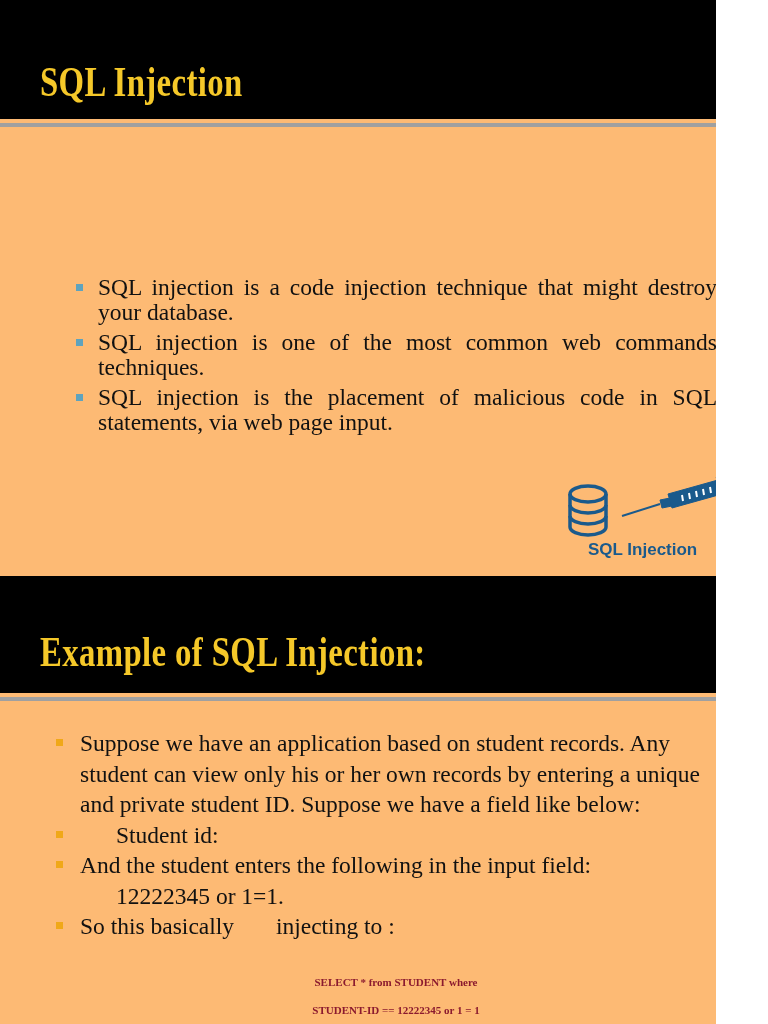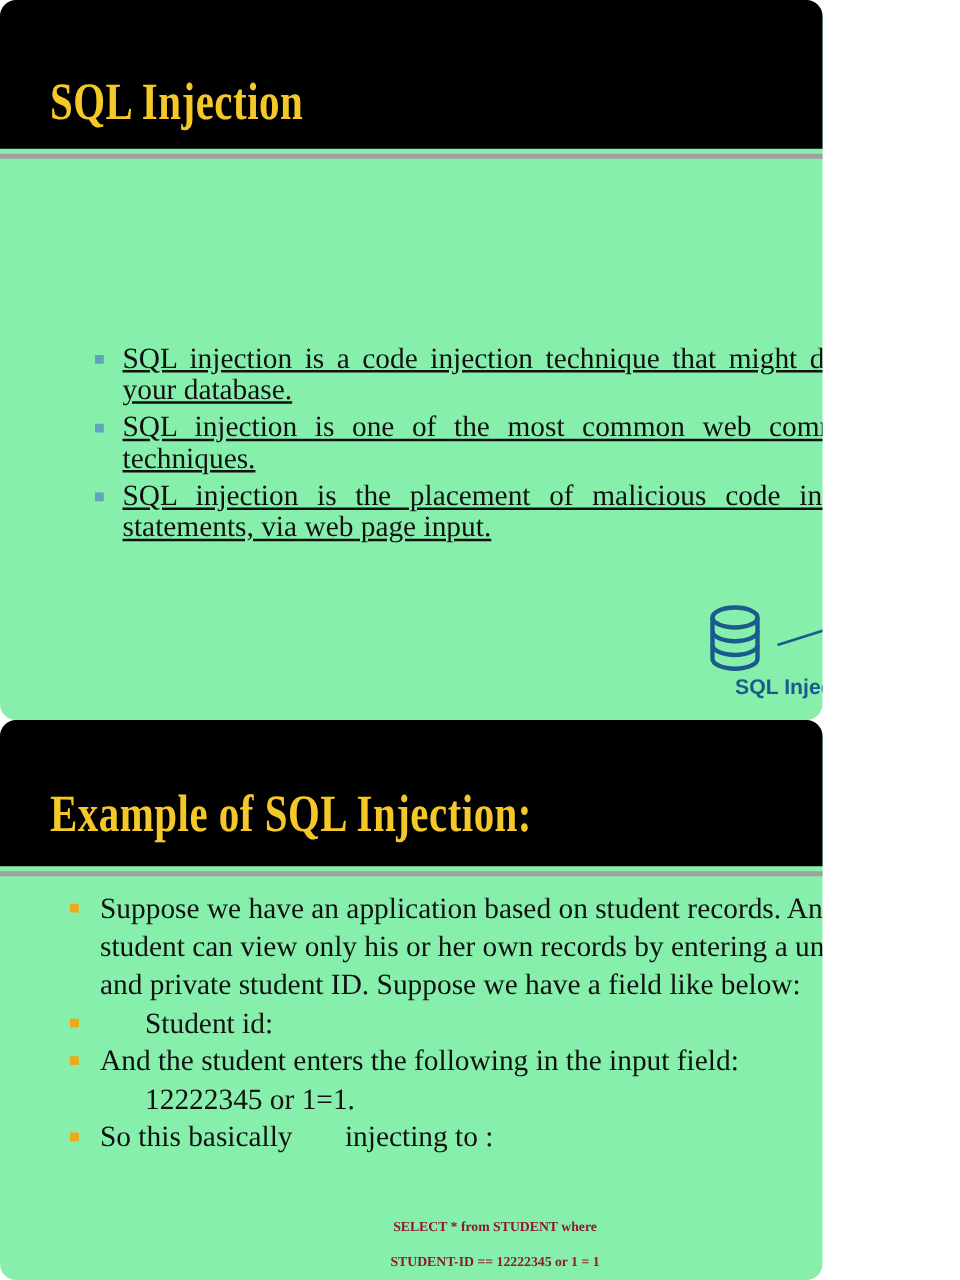--- a/index.html
+++ b/index.html
@@ -1,19 +1,19 @@
 <!DOCTYPE html>
 <html><head>
   <meta charset="utf-8">
   <style>
     * { margin: 0; padding: 0; box-sizing: border-box; }
     html, body { width: 768px; height: 1024px; overflow: hidden; background: #ffffff; }
     body { position: relative; font-family: "Liberation Serif", "DejaVu Serif", serif; color: #111; }
 
-    .slide { position: absolute; left: 0; width: 658px; background: #86efac; overflow: hidden; border-radius: 13px; }
+    .slide { position: absolute; left: 0; width: 716px; background: #fdba74; overflow: hidden; }
     #slide1 { top: 0; height: 576px; }
     #slide2 { top: 576px; height: 448px; }
 
     .title-bar { position: absolute; left: 0; top: 0; width: 768px; background: #000; }
     #slide1 .title-bar { height: 119px; }
     #slide2 .title-bar { height: 117px; text-align: center; }
 
     .title {
       position: absolute; left: 40px; color: #f5c829;
       font-family: "Liberation Serif", serif; font-weight: bold;
@@ -28,32 +28,32 @@
     #slide2 .rule { top: 121px; }
 
     .intro {
       position: absolute; left: 73px; top: 146px; width: 644px;
       font-size: 23.5px; line-height: 25px; text-align: justify;
     }
 
     .bullets1 { position: absolute; left: 73px; top: 275px; width: 644px; list-style: none; }
     .bullets1 li {
       position: relative; padding-left: 25px; font-size: 23.5px; line-height: 25px;
-      text-align: justify; margin-bottom: 5px; text-decoration: underline;
+      text-align: justify; margin-bottom: 5px;
     }
     .bullet-sq { position: absolute; left: 3px; top: 9px; width: 7px; height: 7px; }
     .bullets1 .bullet-sq { background: #5fa3bd; }
 
     .logo { position: absolute; left: 560px; top: 470px; width: 190px; height: 100px; }
     .logo-label {
       position: absolute; left: 28px; top: 70px; font-family: "Liberation Sans", sans-serif;
       font-weight: bold; font-size: 17px; color: #1a5a8c; white-space: nowrap;
     }
 
-    .bullets2 { position: absolute; left: 54px; top: 136px; width: 680px; list-style: none; }
+    .bullets2 { position: absolute; left: 54px; top: 152px; width: 680px; list-style: none; }
     .bullets2 li {
       position: relative; padding-left: 26px; font-size: 23.5px; line-height: 30.5px;
     }
     .bullets2 .bullet-sq { background: #f0a818; left: 2px; top: 11px; }
     .b { font-weight: normal; margin-left: 36px; }
 
     .sql {
       position: absolute; left: 12px; width: 768px; text-align: center;
       color: #8b1a2e; font-weight: bold; font-size: 11px;
     }

